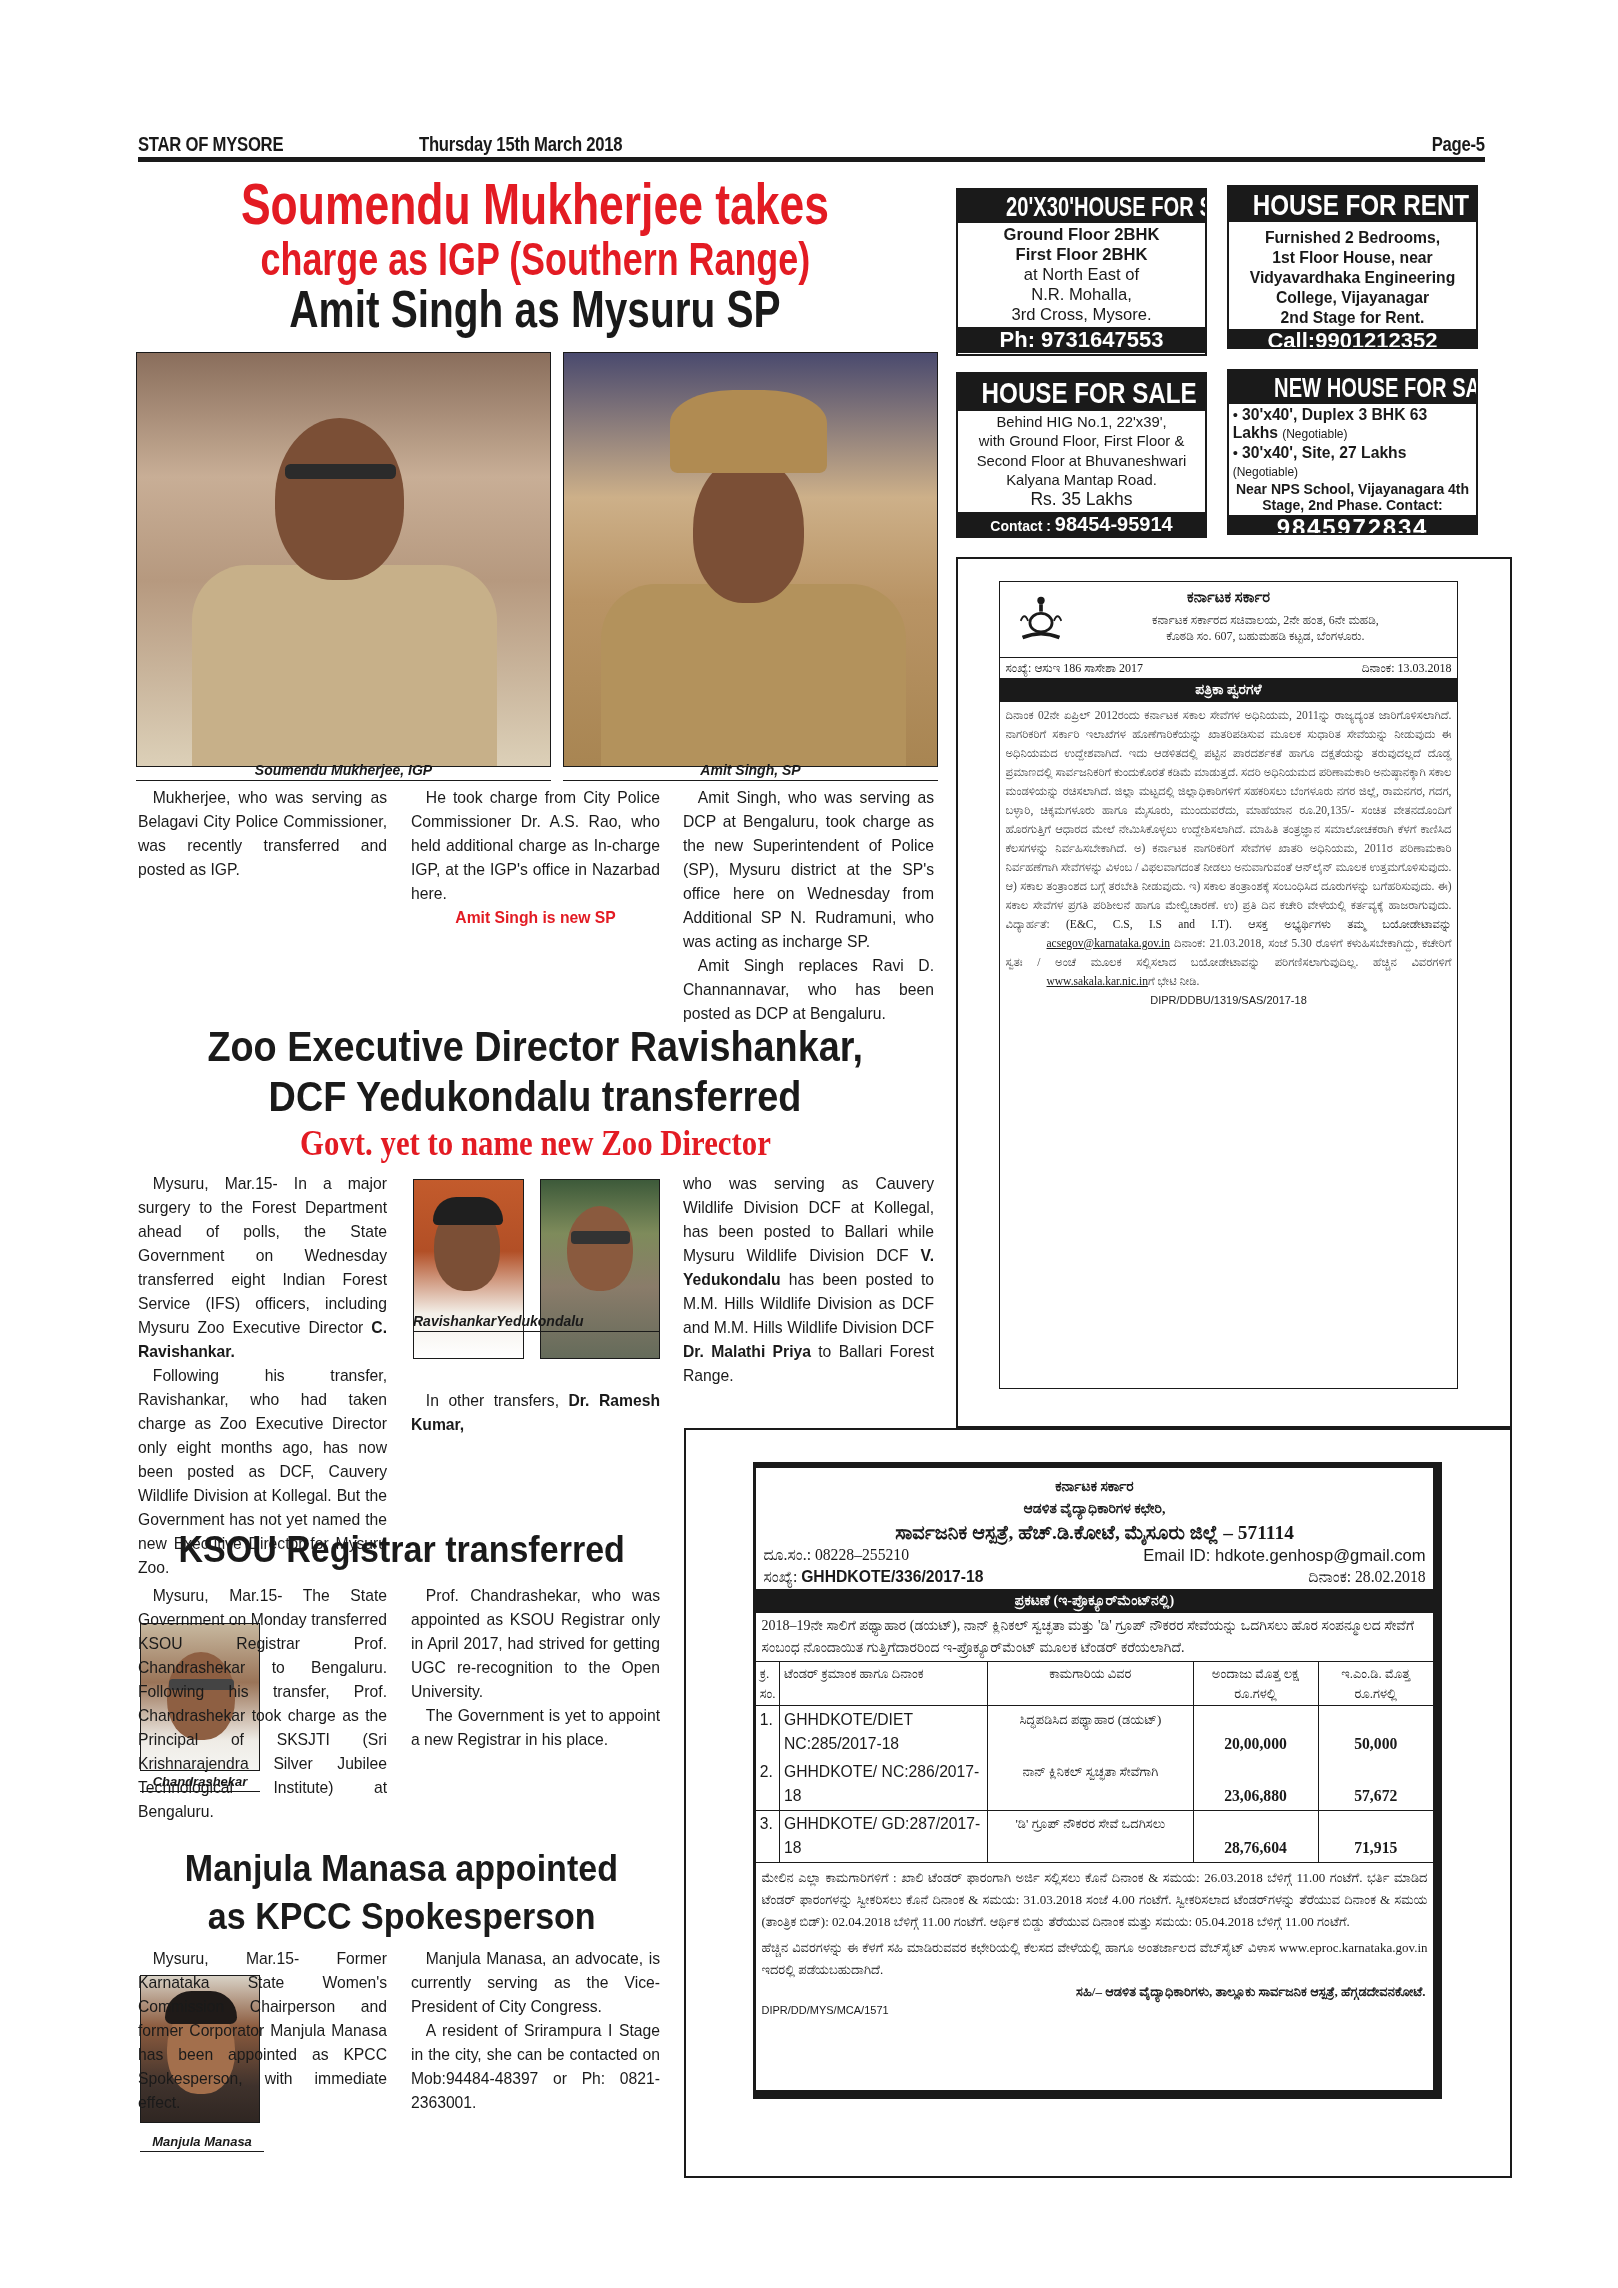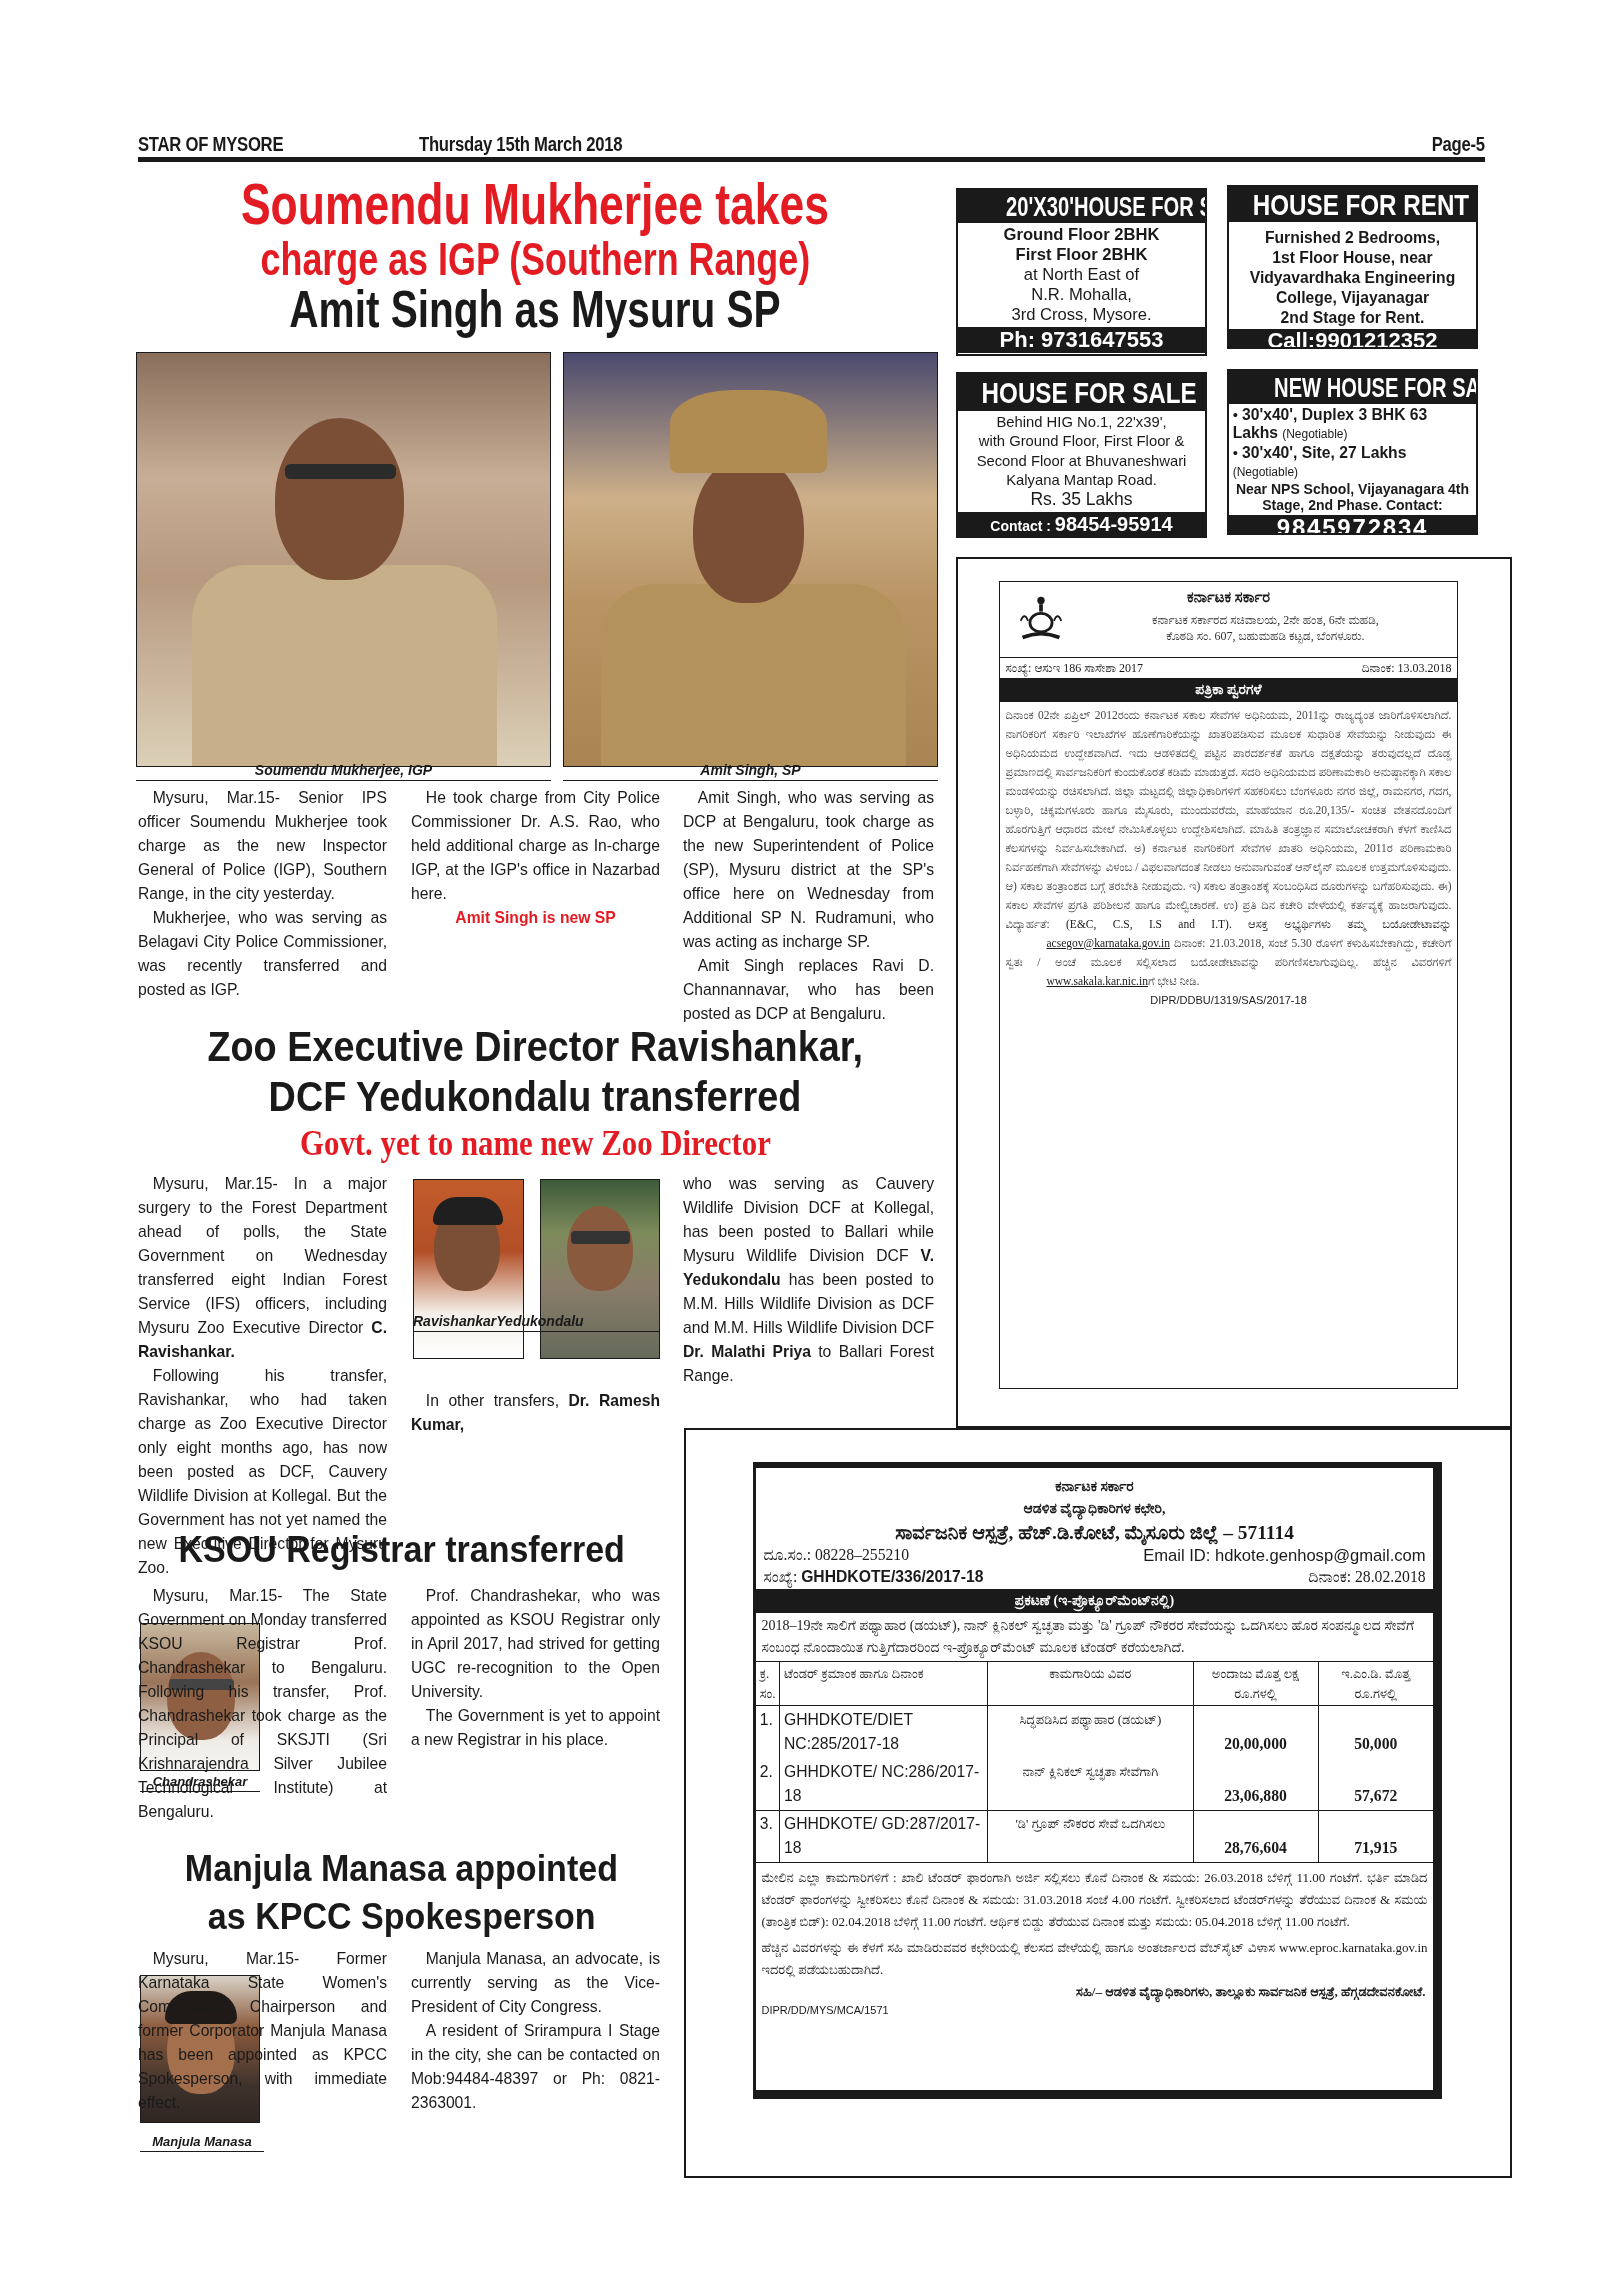--- a/index.html
+++ b/index.html
@@ -150,21 +150,20 @@
 </div>
 <div class="abs photo photo-sp">
   <div class="uniform" style="left:37px;top:231px;width:305px;height:185px;border-radius:55px 55px 0 0;background:#b3925c;"></div>
   <div class="face" style="left:129px;top:102px;width:111px;height:148px;"></div>
   <div class="cap" style="left:106px;top:37px;width:157px;height:83px;"></div>
 </div>
 <div class="abs caption cap-igp">Soumendu Mukherjee, IGP</div>
 <div class="abs caption cap-sp">Amit Singh, SP</div>
 
 <div class="abs col a1c1">
-  <p>Mysuru, Mar.15- Senior IPS officer Soumendu Mukherjee took charge as the new Inspector General of Police (IGP), Southern Range, in the city yesterday.</p>
   <p>Mukherjee, who was serving as Belagavi City Police Commissioner, was recently transferred and posted as IGP.</p>
 </div>
 <div class="abs col a1c2">
   <p>He took charge from City Police Commissioner Dr. A.S. Rao, who held additional charge as In-charge IGP, at the IGP's office in Nazarbad here.</p>
   <p class="subhead-red noind">Amit Singh is new SP</p>
 </div>
 <div class="abs col a1c3">
   <p>Amit  Singh, who was serving as DCP at Bengaluru, took charge as the new Superintendent of Police (SP), Mysuru district at the SP's office here on Wednesday from Additional SP N. Rudramuni, who  was acting as incharge SP.</p>
   <p>Amit Singh replaces Ravi D. Channannavar, who has been posted as DCP at Bengaluru.</p>
 </div>

